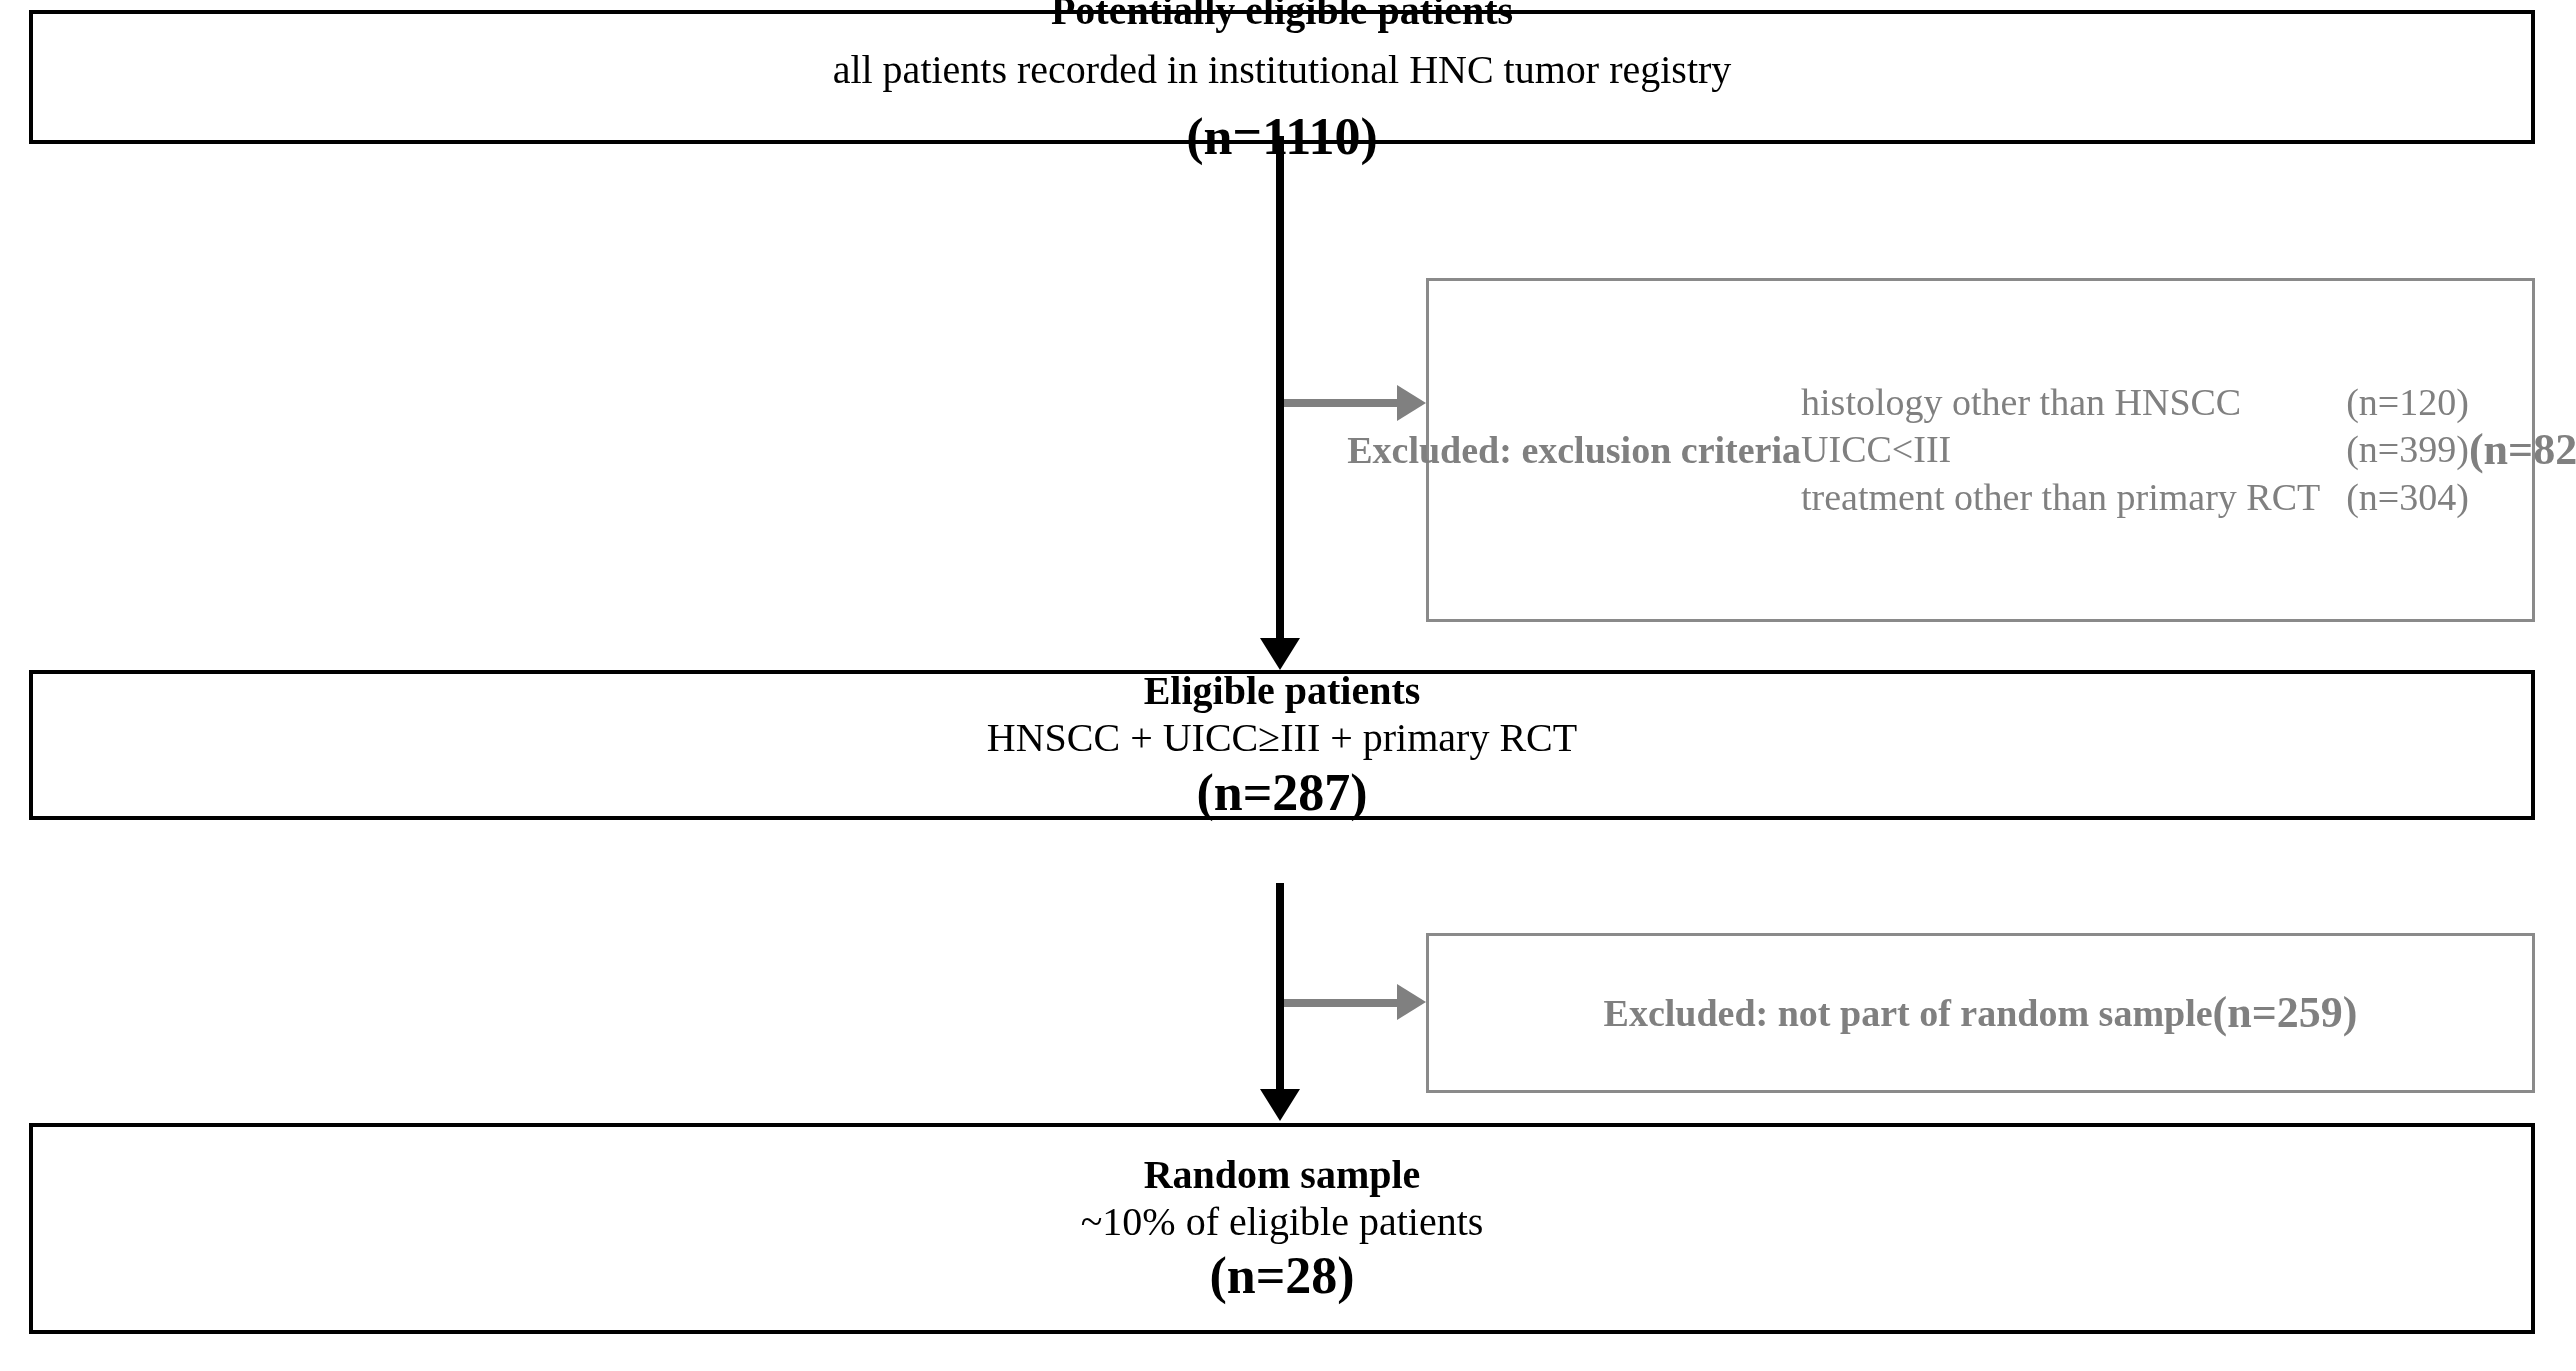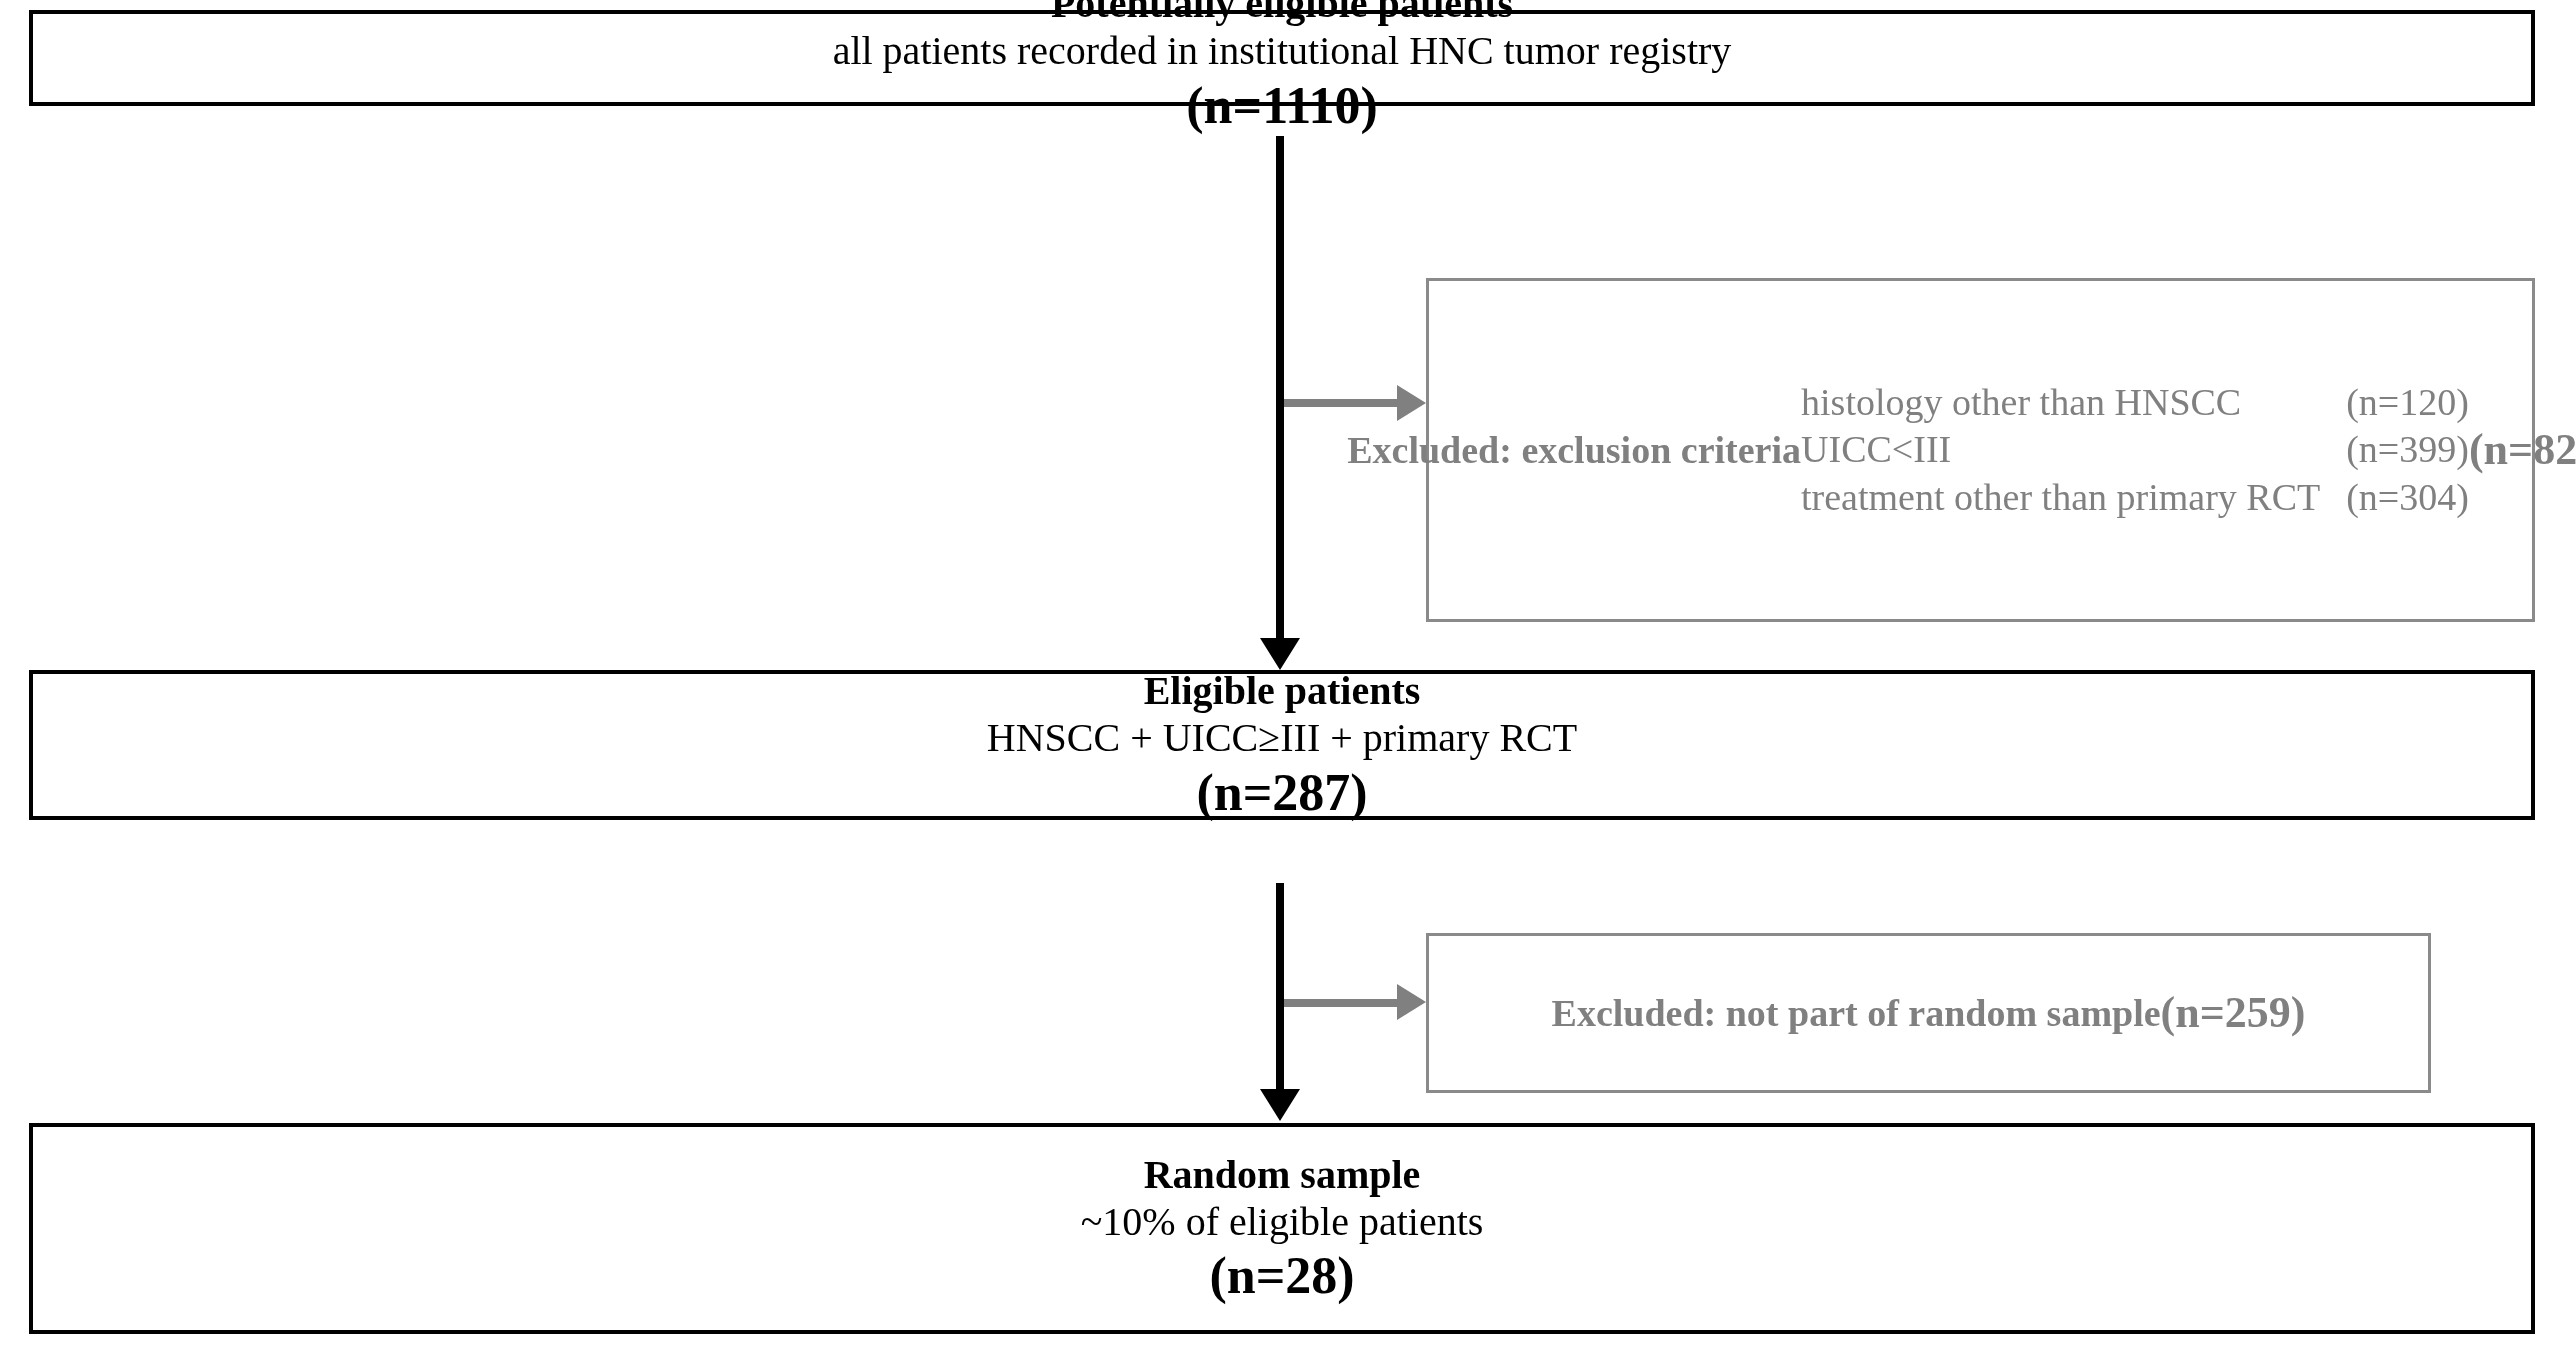--- a/index.html
+++ b/index.html
@@ -122,21 +122,21 @@
     border-top: 18.4px solid transparent;
     border-bottom: 18.4px solid transparent;
     border-left: 29px solid #808080;
   }
 </style>
 </head>
 <body>
 
 <div id="flowchart">
 
-  <div class="node-box" style="left:29px; top:10px; width:2506px; height:96px;">
+  <div class="node-box" style="left:29px; top:10px; width:2506px; height:134px;gap:12px;">
     <div class="line title">Potentially eligible patients</div>
     <div class="line detail">all patients recorded in institutional HNC tumor registry</div>
     <div class="line count">(n=1110)</div>
   </div>
 
   <div class="v-stem" style="left:1276px; top:136px; height:503px;"></div>
   <div class="v-arrowhead" style="left:1260px; top:638px;"></div>
 
   <div class="h-stem" style="left:1284px; top:399px; width:113px;"></div>
   <div class="h-arrowhead" style="left:1397px; top:385px;"></div>
@@ -165,21 +165,21 @@
     <div class="line detail">HNSCC + UICC≥III + primary RCT</div>
     <div class="line count">(n=287)</div>
   </div>
 
   <div class="v-stem" style="left:1276px; top:883px; height:208px;"></div>
   <div class="v-arrowhead" style="left:1260px; top:1089px;"></div>
 
   <div class="h-stem" style="left:1284px; top:999px; width:113px;"></div>
   <div class="h-arrowhead" style="left:1397px; top:984px;"></div>
 
-  <div class="excl-box" style="left:1426px; top:933px; width:1005px; height:160px;">
+  <div class="excl-box" style="left:1426px; top:933px; width:1109px; height:160px;">
     <div class="line title">Excluded: not part of random sample</div>
     <div class="line count">(n=259)</div>
   </div>
 
   <div class="node-box" style="left:29px; top:1123px; width:2506px; height:211px;">
     <div class="line title">Random sample</div>
     <div class="line detail">~10% of eligible patients</div>
     <div class="line count">(n=28)</div>
   </div>
 

